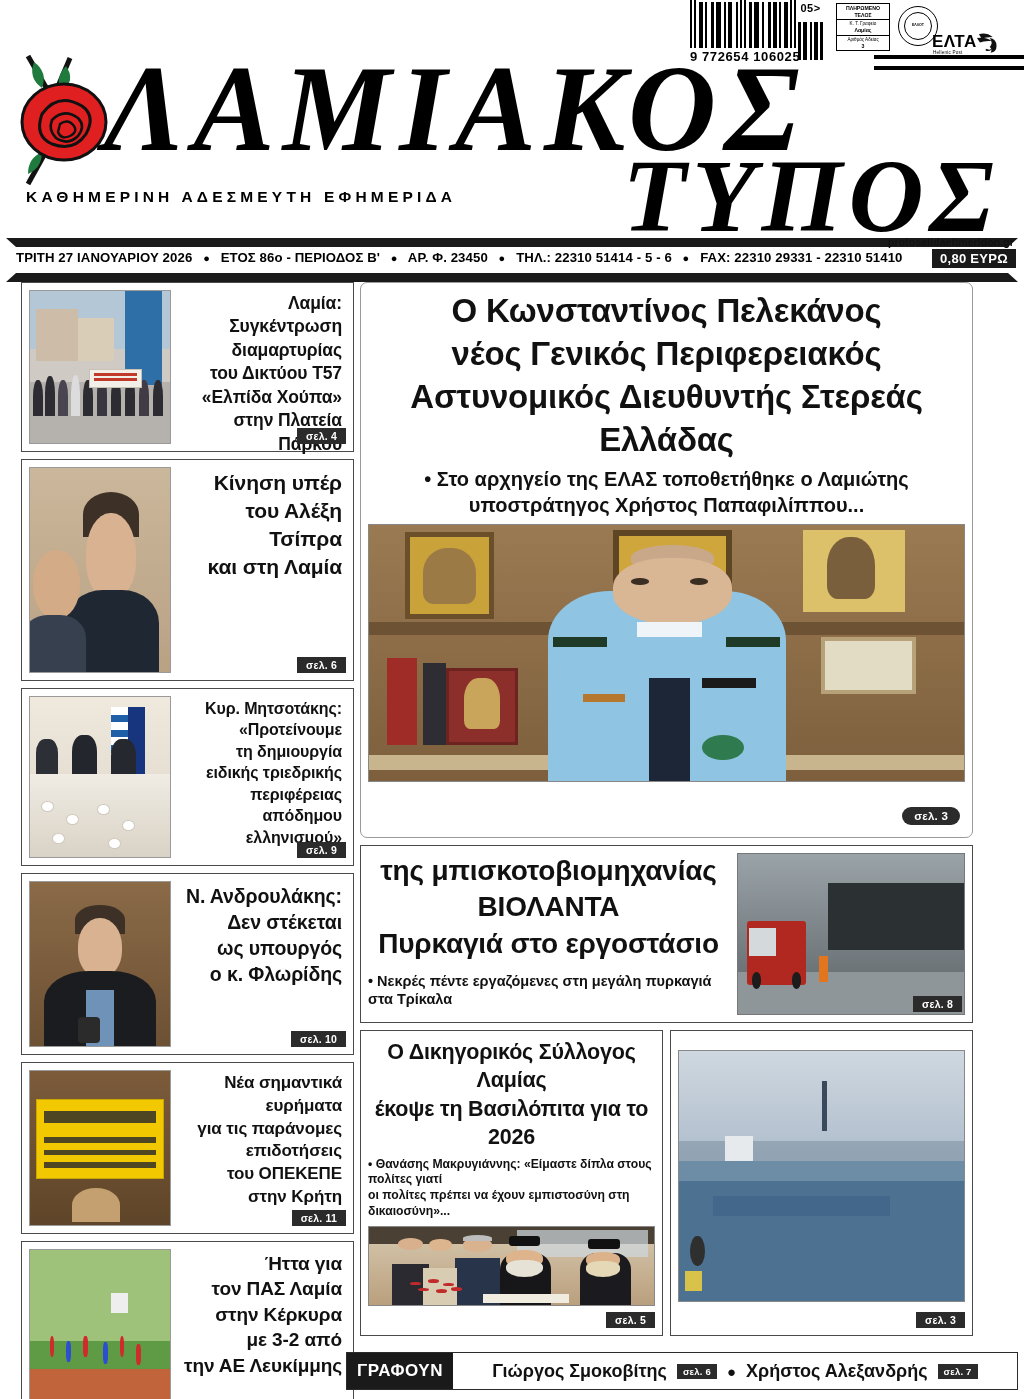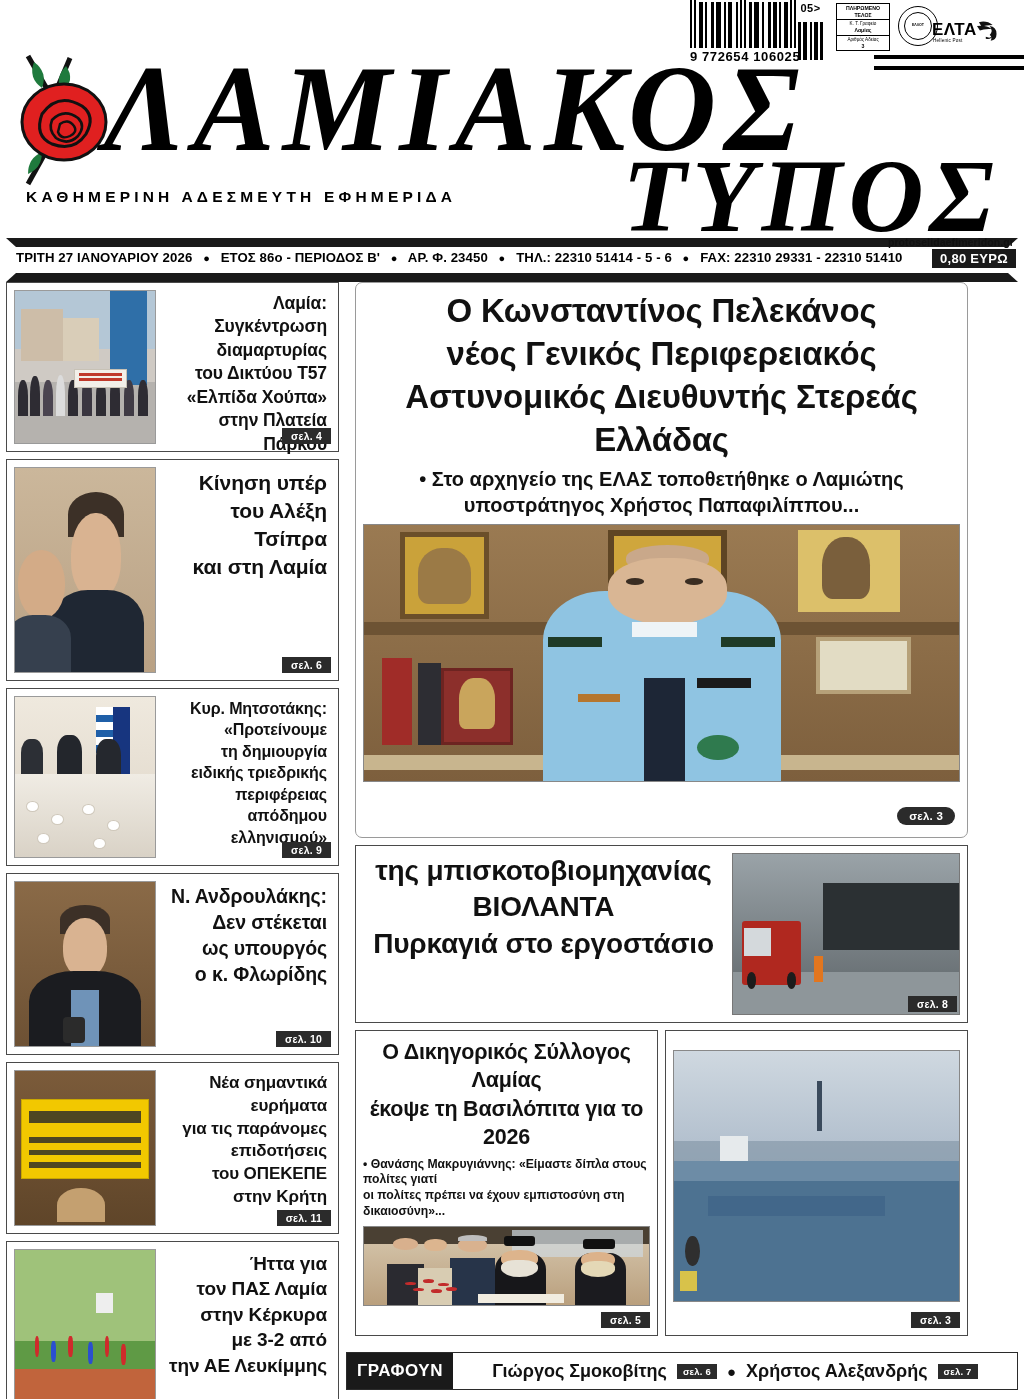--- a/index.html
+++ b/index.html
@@ -79,21 +79,21 @@
   }
   .roundstamp .inner {
     position: absolute; left: 5px; top: 5px; right: 5px; bottom: 5px;
     border: 1px solid #000; border-radius: 50%;
   }
   .roundstamp .ctext {
     position: absolute; left: 0; right: 0; top: 16px;
     text-align: center; font-size: 3.6px; font-weight: bold;
   }
 
-  .elta-logo { position: absolute; left: 930px; top: 8px; width: 90px; height: 44px; text-decoration: underline; }
+  .elta-logo { position: absolute; left: 930px; top: 20px; width: 90px; height: 44px; text-decoration: underline; }
   .elta-text {
     position: absolute; left: 2px; top: 12px;
     font-size: 17px; font-weight: bold; letter-spacing: .5px; color: #000;
   }
   .elta-sub {
     position: absolute; left: 3px; top: 30px;
     font-size: 4.6px; color: #000; letter-spacing: .2px;
   }
 
   .hdr-rule1, .hdr-rule2 {
@@ -128,22 +128,22 @@
   }
   .watermark {
     position: absolute; right: 10px; top: -2px;
     font-size: 10.5px; font-weight: bold; color: #111;
     letter-spacing: .1px; white-space: nowrap;
   }
 
   
   .page-body {
     position: relative; width: 1024px; height: 1110px;
-    padding: 0 6px;
-    display: flex; gap: 16px;
+    padding: 0 21px;
+    display: flex; gap: 6px;
   }
   .col-left { width: 333px; display: flex; flex-direction: column; gap: 7px; }
   .col-right { width: 613px; display: flex; flex-direction: column; gap: 7px; }
 
   
   .teaser {
     position: relative; border: 1.6px solid #4a4a4a; background: #fff;
     display: flex; padding: 7px; flex: 0 0 auto;
   }
   .teaser .thumb {
@@ -609,20 +609,21 @@
       </div>
       <div class="pagetag">σελ. 3</div>
     </div>
 
     <div class="fire">
       <div class="fire-left">
         <div class="fire-h">
           <div>της μπισκοτοβιομηχανίας ΒΙΟΛΑΝΤΑ</div>
           <div>Πυρκαγιά στο εργοστάσιο</div>
         </div>
+        <div class="fire-sub">• Νεκρές πέντε εργαζόμενες στη μεγάλη πυρκαγιά στα Τρίκαλα</div>
       </div>
       <div class="fire-photo">
         <div class="ph burn-bg"></div>
         <div class="beam" style="left:8%;top:4%;width:3%;height:58%"></div>
         <div class="beam" style="left:26%;top:2%;width:3%;height:62%"></div>
 
         <div style="position:absolute;left:40%;top:18%;right:0;height:42%;background:#2b3033"></div>
         <div style="position:absolute;left:0;right:0;bottom:0;height:26%;background:#8e969a"></div>
         <div class="truck">
           <div class="cab"></div>

